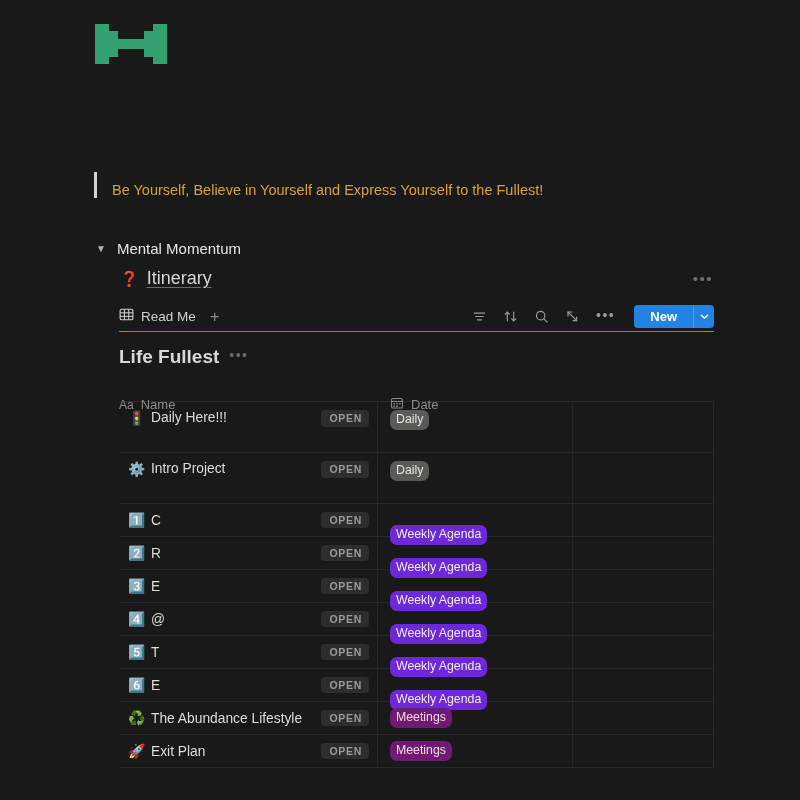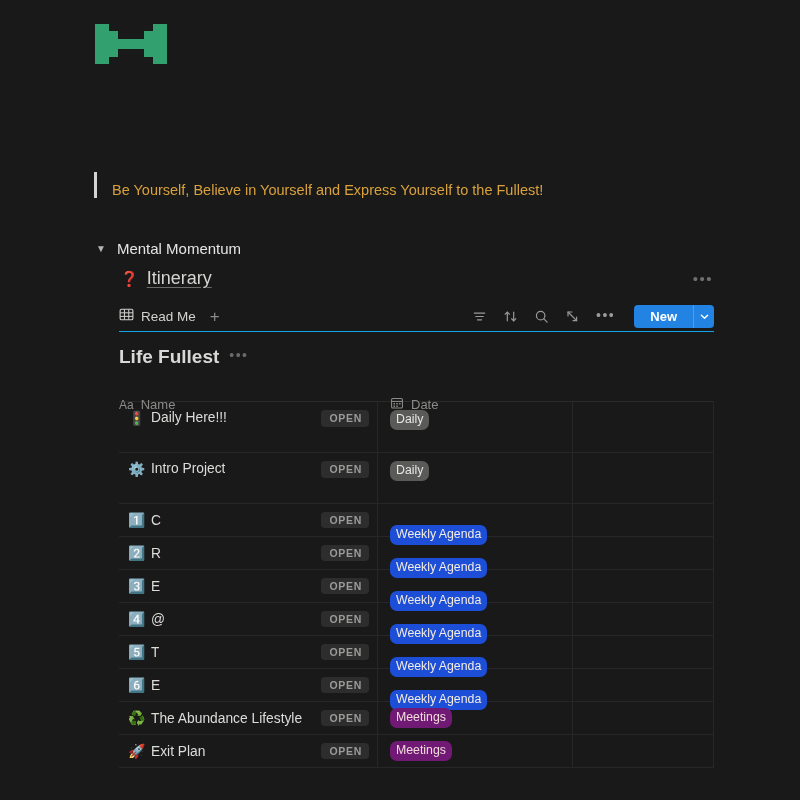--- a/index.html
+++ b/index.html
@@ -282,21 +282,21 @@
     flex: 0 0 auto;
   }
   .tag {
     font-size: 12.3px;
     padding: 2px 6px 3px 6px;
     border-radius: 7px;
     line-height: 1.25;
     white-space: nowrap;
   }
   .tag-default { background: #5a5a58; color: #e6e6e4; }
-  .tag-orange  { background: #1d4ed8; color: #f3ece0; margin-top: 30px; }
+  .tag-orange  { background: #6d28d9; color: #f3ece0; margin-top: 30px; }
   .tag-red     { background: #701a75; color: #f0dcd9; }
 </style>
 </head>
 <body>
 
 <div class="page">
 
   <div class="logo-wrap">
     <svg class="logo-svg" width="72" height="52" viewBox="0 0 72 52">
       <rect x="0" y="6" width="14" height="40" fill="#33a06f"></rect>

